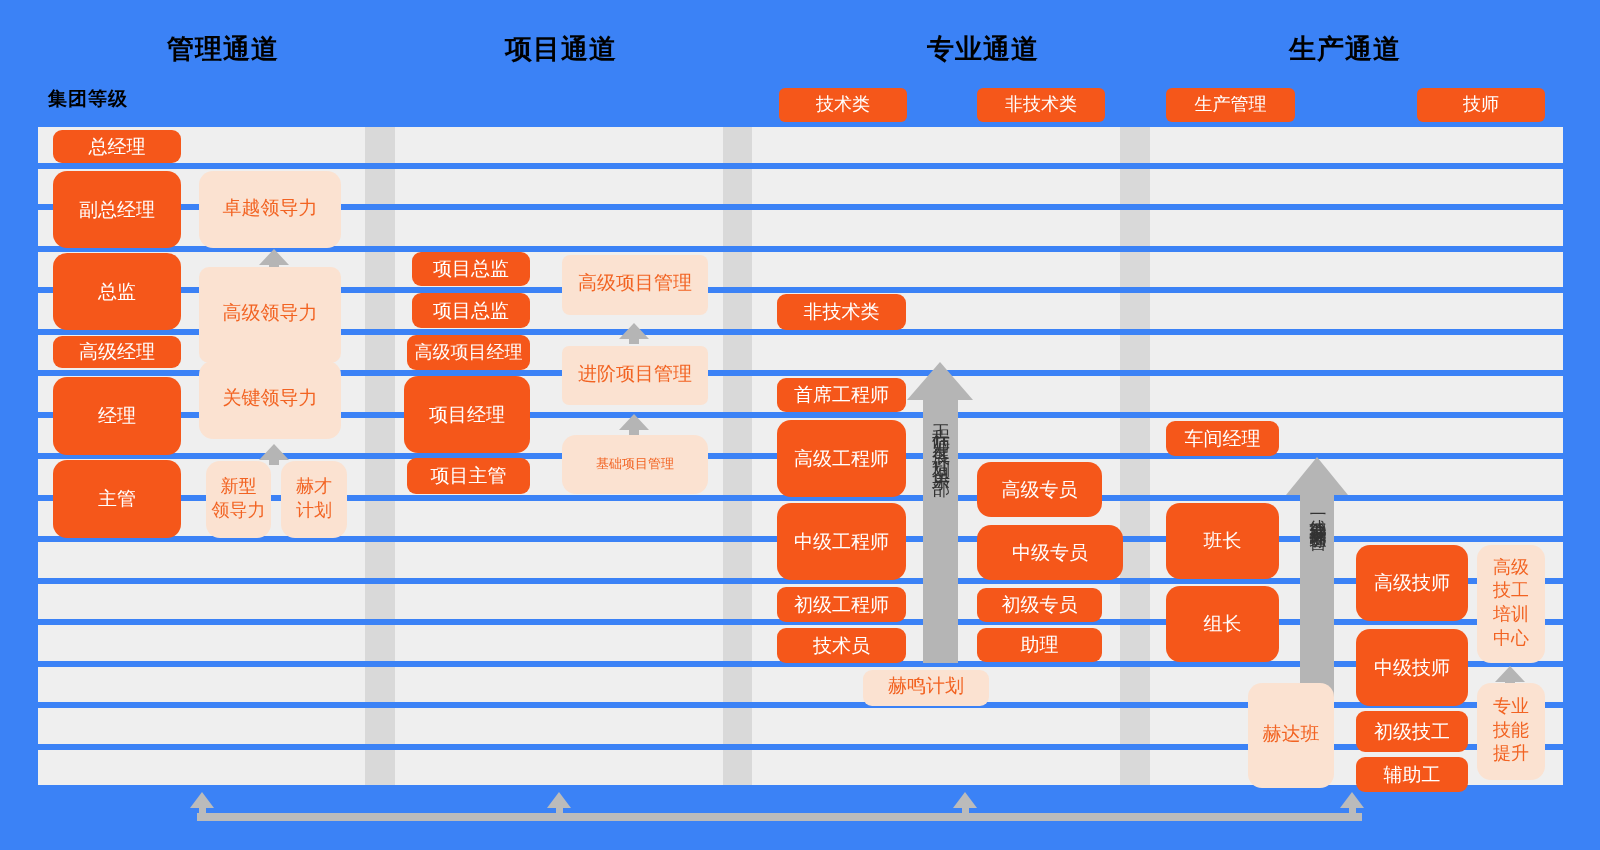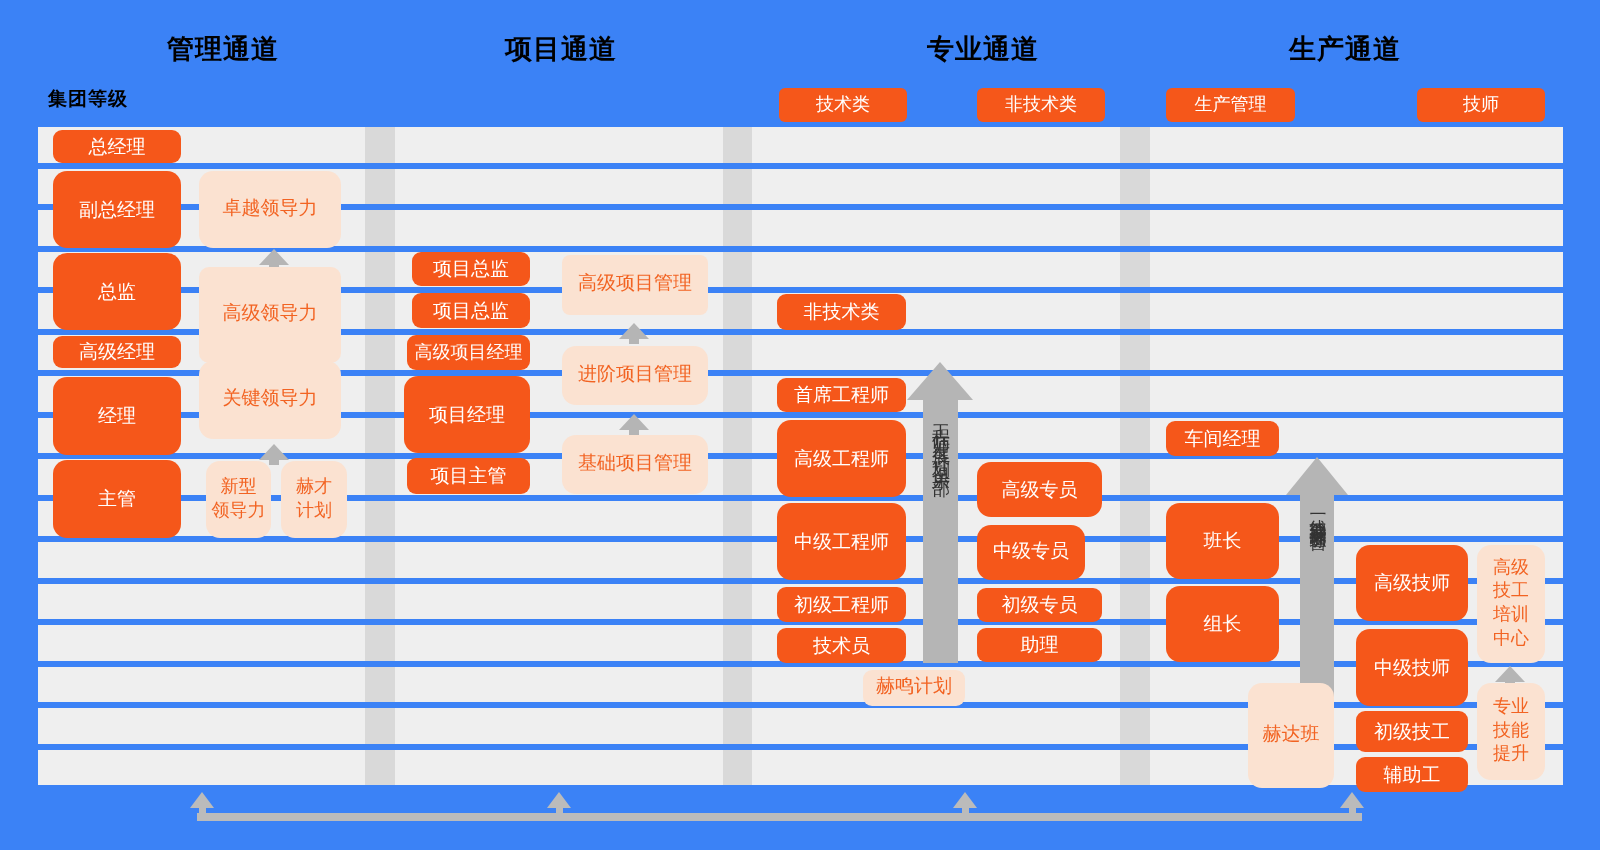--- a/index.html
+++ b/index.html
@@ -145,33 +145,33 @@
       <div class="box soft" style="left: 206px; top: 461px; width: 65px; height: 77px; border-radius: 14px; font-size: 18px;">新型
 领导力</div>
       <div class="box soft" style="left: 281px; top: 461px; width: 66px; height: 77px; border-radius: 14px; font-size: 18px;">赫才
 计划</div>
       <div class="box solid" style="left: 412px; top: 252px; width: 118px; height: 34px; border-radius: 9px; font-size: 19px;">项目总监</div>
       <div class="box solid" style="left: 412px; top: 293px; width: 118px; height: 35px; border-radius: 9px; font-size: 19px;">项目总监</div>
       <div class="box solid" style="left: 407px; top: 335px; width: 123px; height: 35px; border-radius: 9px; font-size: 18px;">高级项目经理</div>
       <div class="box solid" style="left: 404px; top: 376px; width: 126px; height: 77px; border-radius: 14px; font-size: 19px;">项目经理</div>
       <div class="box solid" style="left: 407px; top: 458px; width: 123px; height: 36px; border-radius: 9px; font-size: 19px;">项目主管</div>
       <div class="box soft" style="left: 562px; top: 255px; width: 146px; height: 60px; border-radius: 8px; font-size: 19px;">高级项目管理</div>
-      <div class="box soft" style="left: 562px; top: 346px; width: 146px; height: 59px; border-radius: 14px; font-size: 19px;">进阶项目管理</div>
-      <div class="box soft" style="left: 562px; top: 435px; width: 146px; height: 59px; border-radius: 14px; font-size: 19px;">基础项目管理</div>
+      <div class="box soft" style="left: 562px; top: 346px; width: 146px; height: 59px; border-radius: 7px; font-size: 19px;">进阶项目管理</div>
+      <div class="box soft" style="left: 562px; top: 435px; width: 146px; height: 59px; border-radius: 14px; font-size: 13px;">基础项目管理</div>
       <div class="box solid" style="left: 777px; top: 294px; width: 129px; height: 36px; border-radius: 9px; font-size: 19px;">非技术类</div>
       <div class="box solid" style="left: 777px; top: 378px; width: 129px; height: 34px; border-radius: 9px; font-size: 19px;">首席工程师</div>
       <div class="box solid" style="left: 777px; top: 420px; width: 129px; height: 77px; border-radius: 14px; font-size: 19px;">高级工程师</div>
       <div class="box solid" style="left: 777px; top: 503px; width: 129px; height: 77px; border-radius: 14px; font-size: 19px;">中级工程师</div>
       <div class="box solid" style="left: 777px; top: 587px; width: 129px; height: 35px; border-radius: 9px; font-size: 19px;">初级工程师</div>
       <div class="box solid" style="left: 777px; top: 628px; width: 129px; height: 35px; border-radius: 9px; font-size: 19px;">技术员</div>
       <div class="box solid" style="left: 977px; top: 462px; width: 125px; height: 55px; border-radius: 14px; font-size: 19px;">高级专员</div>
-      <div class="box solid" style="left: 977px; top: 525px; width: 108px; height: 55px; border-radius: 14px; font-size: 19px; font-family: Liberation Mono, monospace;">中级专员</div>
+      <div class="box solid" style="left: 977px; top: 525px; width: 146px; height: 55px; border-radius: 14px; font-size: 19px;">中级专员</div>
       <div class="box solid" style="left: 977px; top: 588px; width: 125px; height: 34px; border-radius: 9px; font-size: 19px;">初级专员</div>
       <div class="box solid" style="left: 977px; top: 628px; width: 125px; height: 34px; border-radius: 9px; font-size: 19px;">助理</div>
-      <div class="box soft" style="left: 863px; top: 670px; width: 102px; height: 36px; border-radius: 9px; font-size: 19px;">赫鸣计划</div>
+      <div class="box soft" style="left: 863px; top: 670px; width: 126px; height: 36px; border-radius: 9px; font-size: 19px;">赫鸣计划</div>
       <div class="box solid" style="left: 1166px; top: 421px; width: 113px; height: 35px; border-radius: 9px; font-size: 19px;">车间经理</div>
       <div class="box solid" style="left: 1166px; top: 503px; width: 113px; height: 76px; border-radius: 14px; font-size: 19px;">班长</div>
       <div class="box solid" style="left: 1166px; top: 586px; width: 113px; height: 76px; border-radius: 14px; font-size: 19px;">组长</div>
       <div class="box solid" style="left: 1356px; top: 545px; width: 112px; height: 76px; border-radius: 14px; font-size: 19px;">高级技师</div>
       <div class="box solid" style="left: 1356px; top: 629px; width: 112px; height: 77px; border-radius: 14px; font-size: 19px;">中级技师</div>
       <div class="box solid" style="left: 1356px; top: 711px; width: 112px; height: 41px; border-radius: 9px; font-size: 19px;">初级技工</div>
       <div class="box solid" style="left: 1356px; top: 757px; width: 112px; height: 35px; border-radius: 9px; font-size: 19px;">辅助工</div>
       <div class="box soft" style="left: 1248px; top: 683px; width: 86px; height: 105px; border-radius: 14px; font-size: 19px;">赫达班</div>
       <div class="box soft" style="left: 1477px; top: 545px; width: 68px; height: 118px; border-radius: 14px; font-size: 18px;">高级
 技工

